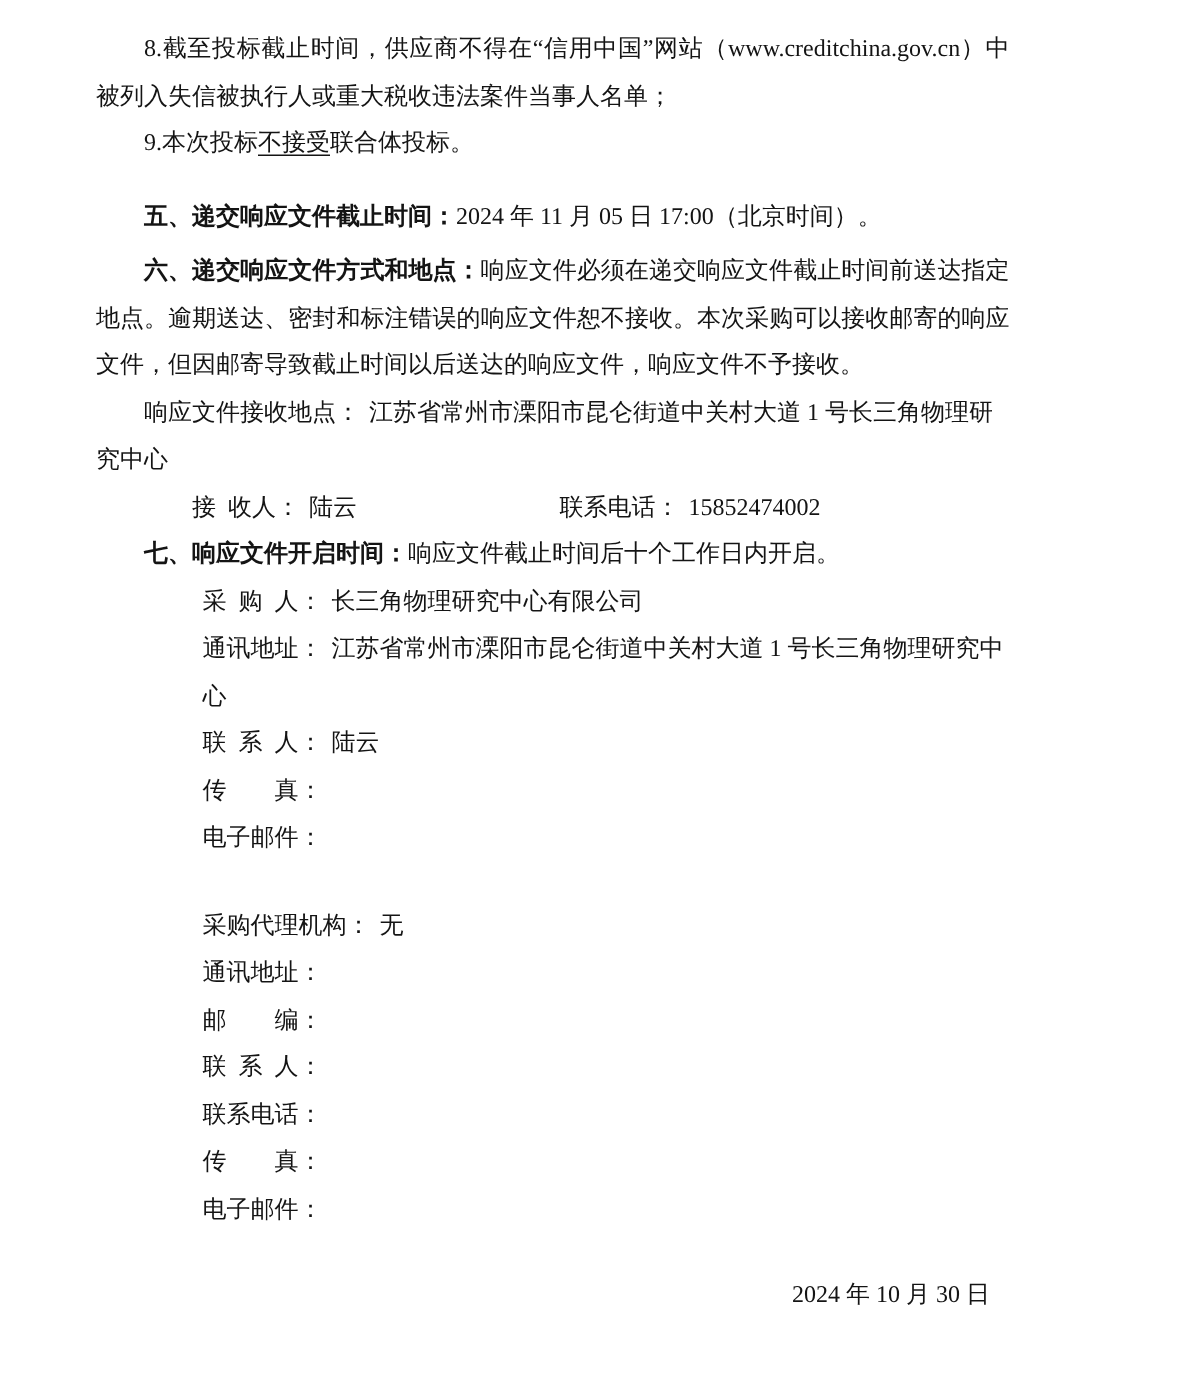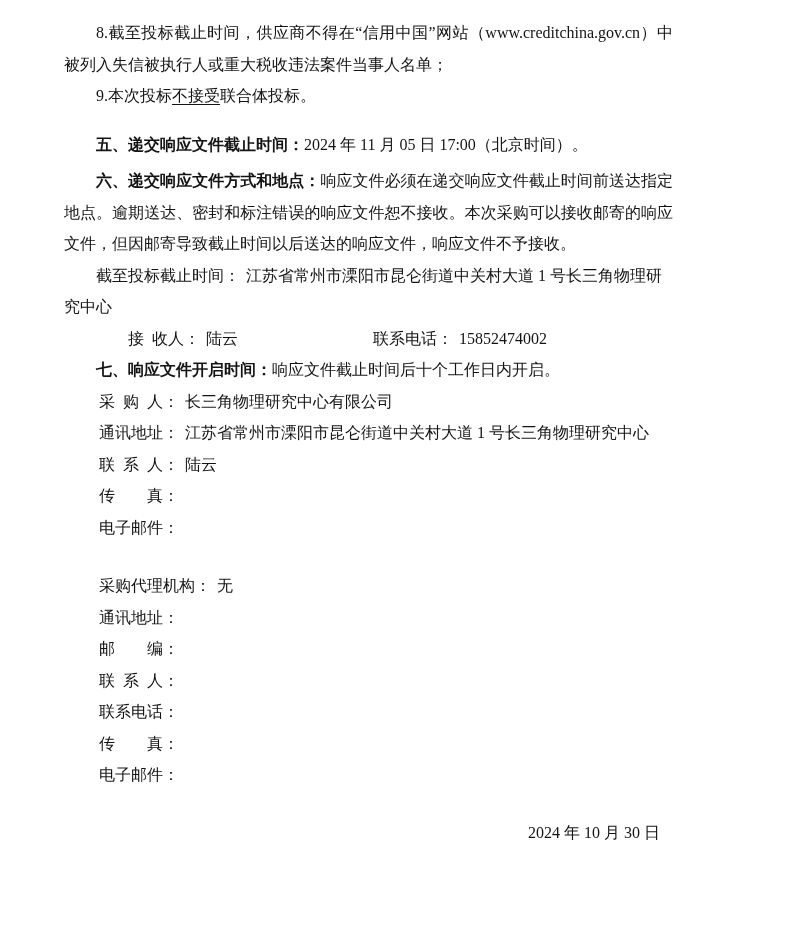--- a/index.html
+++ b/index.html
@@ -21,39 +21,39 @@
     overflow: hidden;
   }
   p { margin: 0; }
   .indent { text-indent: 2em; }
   .justify { text-align: justify; }
   .bold-label { font-weight: 700; }
   .u { text-decoration: underline; text-underline-offset: 3px; }
   .sec5 { margin-top: 17px; }
   .sec6 { margin-top: 5px; }
   .recv-group { display: inline-block; width: 277px; }
-  .row { margin-left: 35px; }
+  .row { margin-left: 71px; }
   .val { margin-left: 6px; }
   .agency-block { margin-top: 27px; }
   .doc-date { text-align: right; margin-top: 26px; padding-right: 13px; }
 </style>
 </head>
 <body>
 
 <div class="page">
 
   <p class="indent justify">8.截至投标截止时间，供应商不得在“信用中国”网站（www.creditchina.gov.cn）中被列入失信被执行人或重大税收违法案件当事人名单；</p>
 
   <p class="indent"><span>9.本次投标</span><span class="u">不接受</span><span>联合体投标。</span></p>
 
   <p class="indent sec5"><span class="bold-label">五、递交响应文件截止时间：</span><span>2024 年 11 月 05 日 17:00（北京时间）。</span></p>
 
   <p class="indent justify sec6"><span class="bold-label">六、递交响应文件方式和地点：</span><span>响应文件必须在递交响应文件截止时间前送达指定地点。逾期送达、密封和标注错误的响应文件恕不接收。本次采购可以接收邮寄的响应文件，但因邮寄导致截止时间以后送达的响应文件，响应文件不予接收。</span></p>
 
-  <p class="indent"><span>截至投标截止时间：</span><span class="val">江苏省常州市溧阳市昆仑街道中关村大道 1 号长三角物理研究中心</span></p>
+  <p class="indent"><span>响应文件接收地点：</span><span class="val">江苏省常州市溧阳市昆仑街道中关村大道 1 号长三角物理研究中心</span></p>
 
   <p class="indent"><span class="recv-group"><span>接 收人：</span><span class="val">陆云</span></span><span><span>联系电话：</span><span class="val">15852474002</span></span></p>
 
   <p class="indent"><span class="bold-label">七、响应文件开启时间：</span><span>响应文件截止时间后十个工作日内开启。</span></p>
 
 
   <div>
     <p class="row"><span>采 购 人：</span><span class="val">长三角物理研究中心有限公司</span></p>
     <p class="row"><span>通讯地址：</span><span class="val">江苏省常州市溧阳市昆仑街道中关村大道 1 号长三角物理研究中心</span></p>
     <p class="row"><span>联 系 人：</span><span class="val">陆云</span></p>

